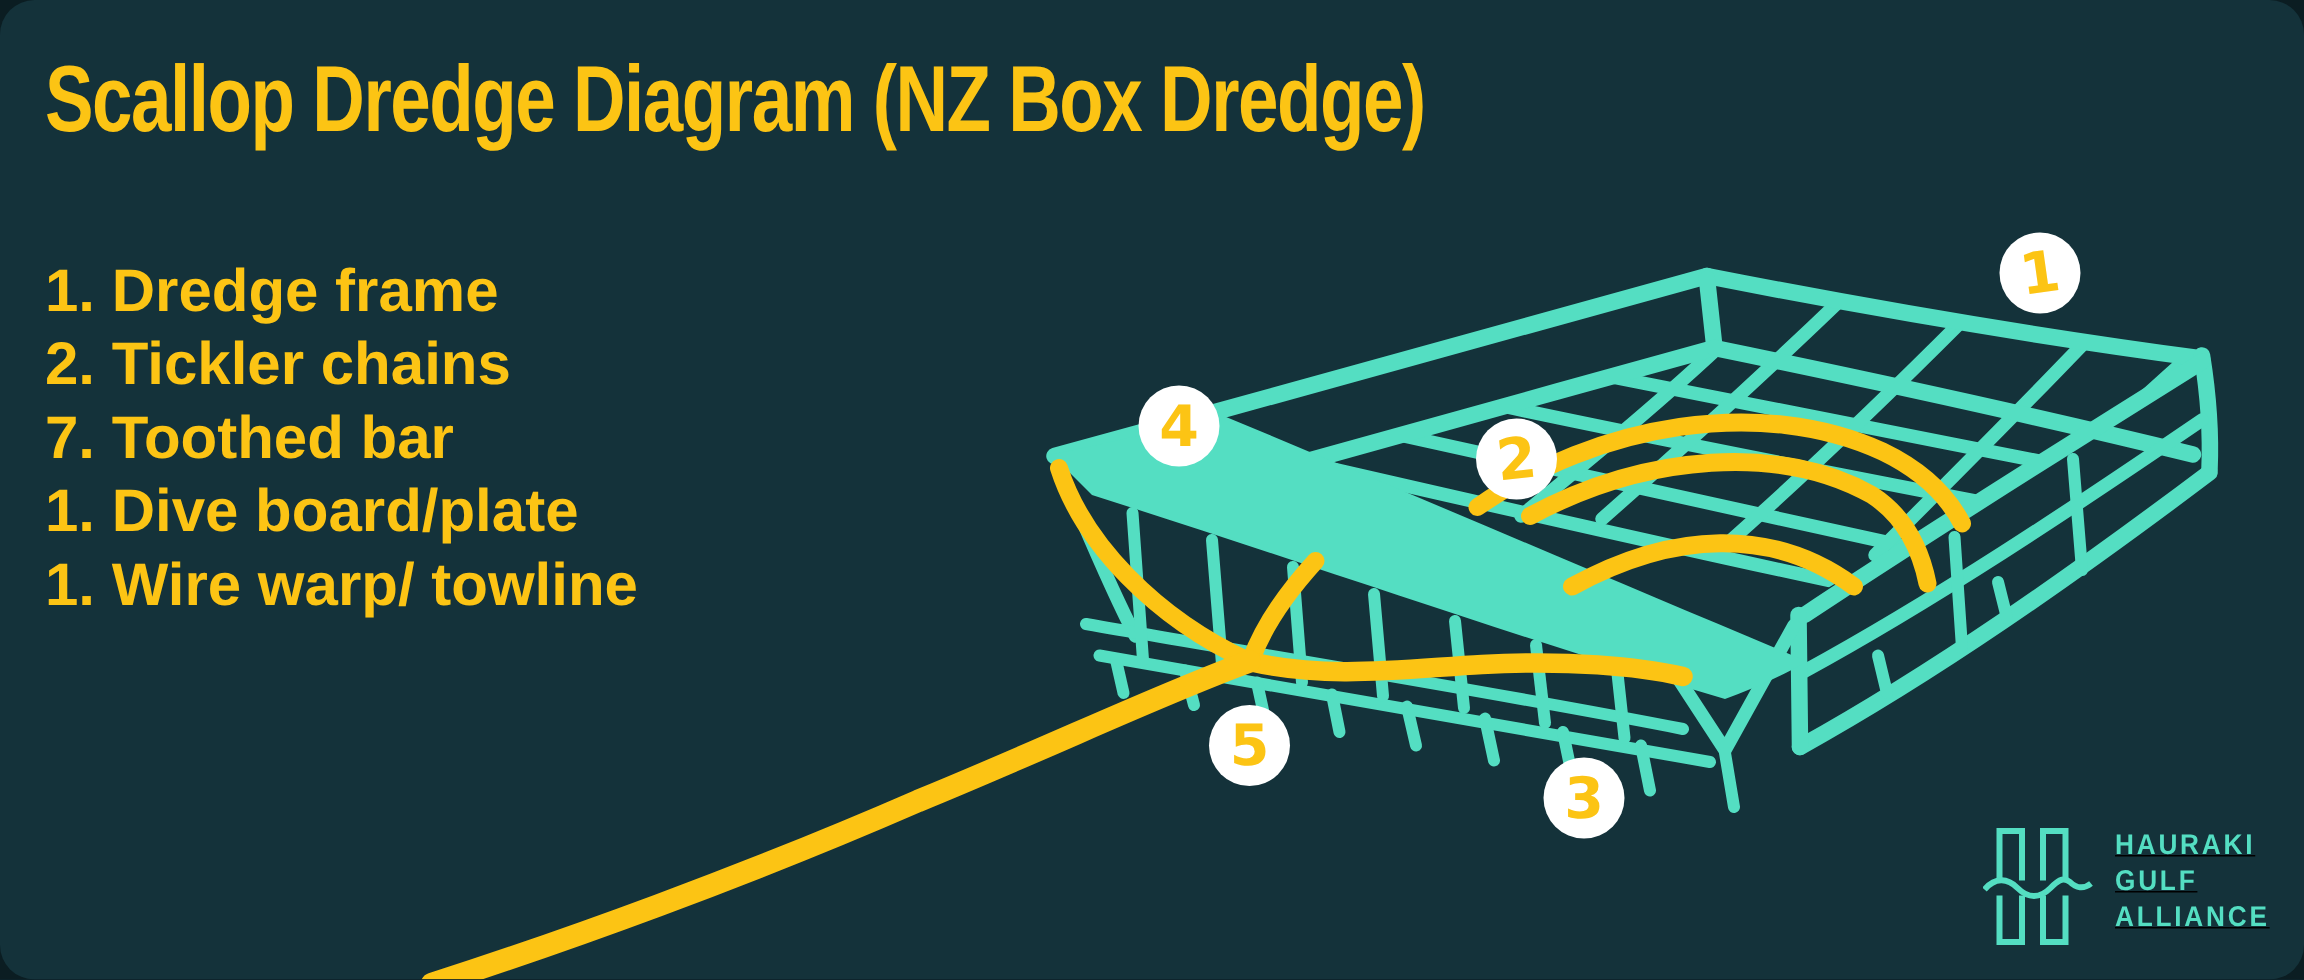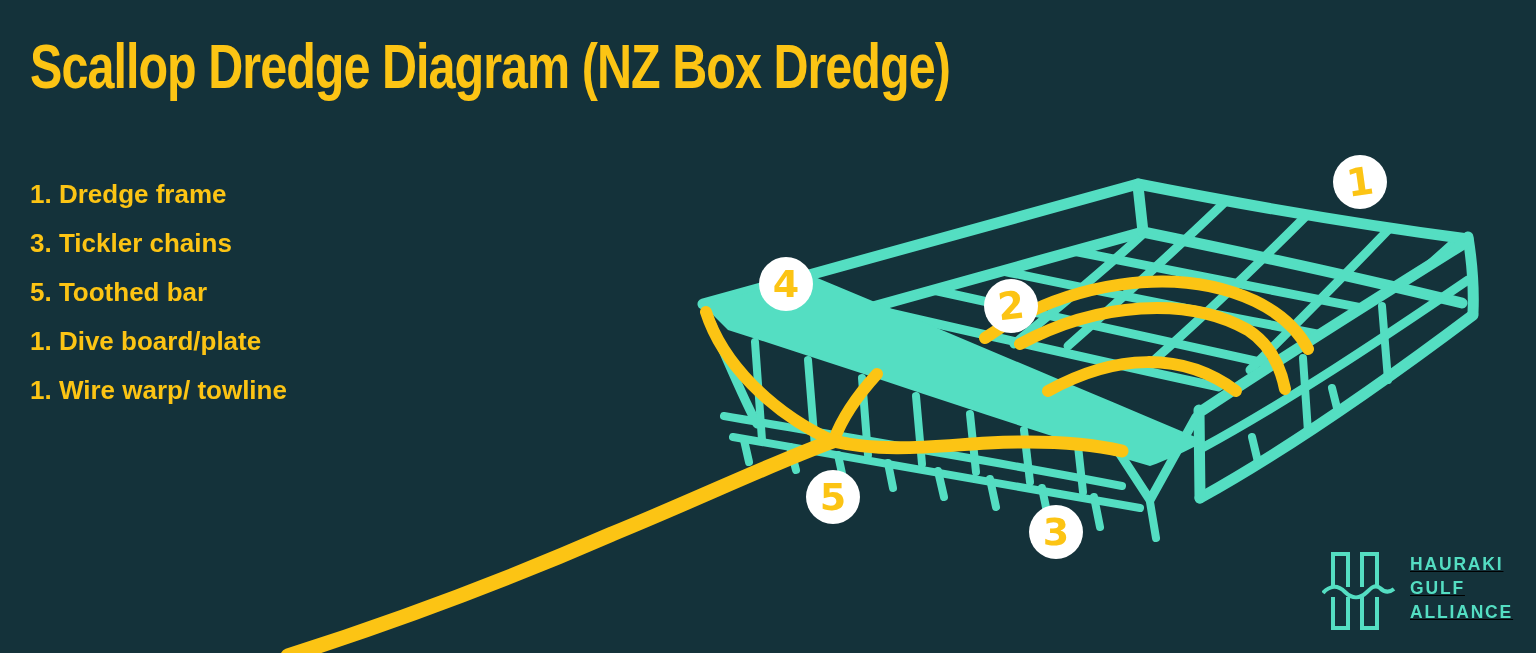--- a/index.html
+++ b/index.html
@@ -8,38 +8,39 @@
     --yellow:#FCC414;
     --circle:#FFFFFF;
   }
   html,body{margin:0;padding:0;background:#0b1d22;}
   .canvas{
     position:relative;
     width:1536px;height:653px;
     background:var(--bg);
     overflow:hidden;
     font-family:"Liberation Sans", sans-serif;
+    border-radius:23px;
   }
   .title{
     position:absolute;left:30px;top:30px;
     margin:0;
     color:var(--yellow);
     font-size:50px;font-weight:700;
     letter-spacing:-1px;
     transform:scale(0.97,1.25);
     transform-origin:left top;
     white-space:nowrap;
   }
   .legend{
     position:absolute;left:30px;top:170px;
     margin:0;padding:0;list-style:none;
   }
   .legend li{
     color:var(--yellow);
-    font-size:26px;font-weight:700;
+    font-size:40px;font-weight:700;
     line-height:49px;
     white-space:nowrap;
   }
   svg.diagram{position:absolute;left:0;top:0;}
   .teal-stroke{stroke:var(--teal);fill:none;stroke-linecap:round;stroke-linejoin:round;}
   .yellow-stroke{stroke:var(--yellow);fill:none;stroke-linecap:round;stroke-linejoin:round;}
   .plate{fill:var(--teal);stroke:none;}
   .callout-circle{fill:var(--circle);}
   .callout-num{
     fill:var(--yellow);
@@ -63,22 +64,22 @@
 </style>
 </head>
 <body>
 
 <div class="canvas">
 
   <h1 class="title">Scallop Dredge Diagram (NZ Box Dredge)</h1>
 
   <ul class="legend">
       <li>1. Dredge frame</li>
-      <li>3. Tickler chains</li>
-      <li>5. Toothed bar</li>
+      <li>2. Tickler chains</li>
+      <li>7. Toothed bar</li>
       <li>1. Dive board/plate</li>
       <li>1. Wire warp/ towline</li>
     </ul>
 
   <svg class="diagram" width="1536" height="653" viewBox="0 0 1536 653">
     <defs>
       <clipPath id="meshClip">
         <path d="M703,303 L1138,183 L1475,240 L1205,400 Z"></path>
       </clipPath>
     </defs>

